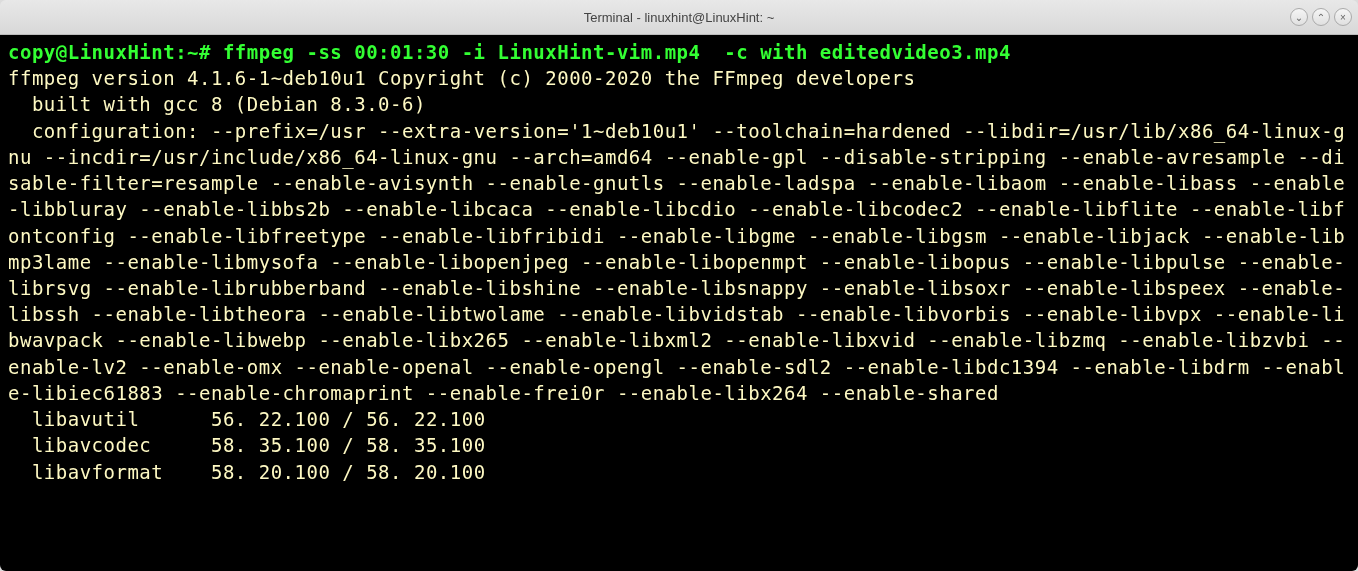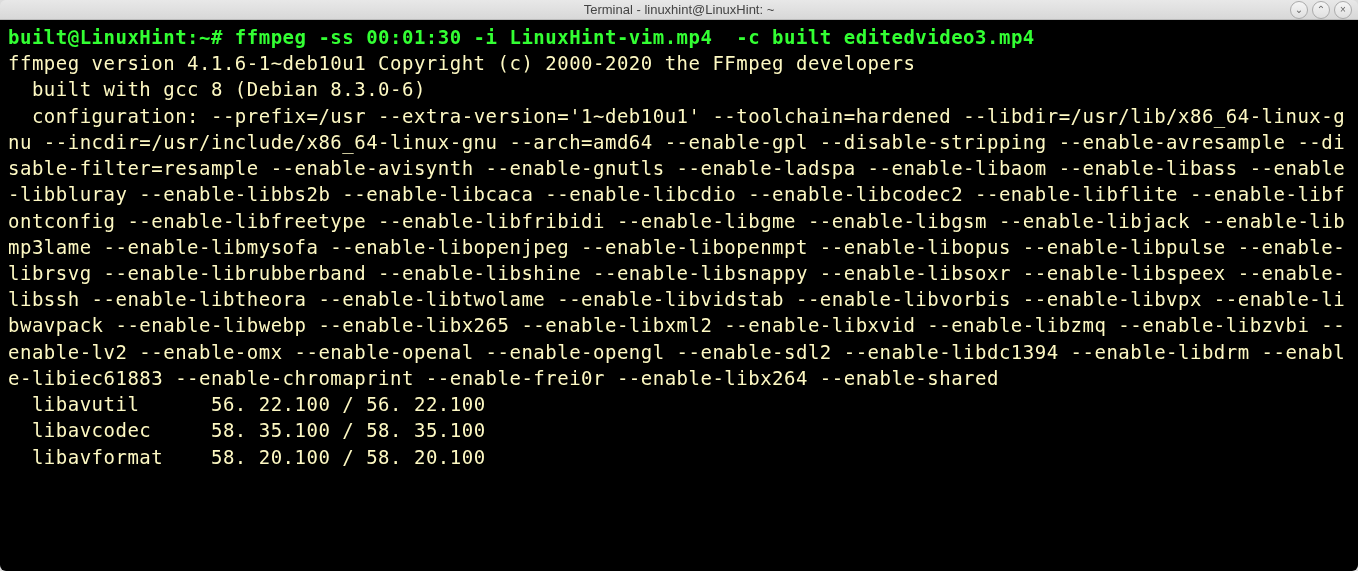--- a/index.html
+++ b/index.html
@@ -17,21 +17,21 @@
     .window {
       width: 1358px;
       height: 571px;
       background: #dcdcdc;
       border-radius: 6px;
       overflow: hidden;
       display: flex;
       flex-direction: column;
     }
     .titlebar {
-      height: 20px;
+      height: 35px;
       background: linear-gradient(to bottom, #e8e8e8, #d8d8d8);
       display: flex;
       align-items: center;
       padding: 0 6px;
       border-bottom: 1px solid #bbb;
       position: relative;
     }
     .title {
       flex: 1;
       text-align: center;
@@ -95,21 +95,21 @@
 <div class="window">
   <div class="titlebar">
     <div class="title">Terminal - linuxhint@LinuxHint: ~</div>
     <div class="window-buttons">
       <div class="win-btn">⌄</div>
       <div class="win-btn">⌃</div>
       <div class="win-btn">×</div>
     </div>
   </div>
   <div class="terminal-body">
-    <pre class="terminal-content"><span class="prompt">built@LinuxHint:~# </span><span class="command">ffmpeg -ss 00:01:30 -i LinuxHint-vim.mp4  -c built editedvideo3.mp4</span>
+    <pre class="terminal-content"><span class="prompt">copy@LinuxHint:~# </span><span class="command">ffmpeg -ss 00:01:30 -i LinuxHint-vim.mp4  -c with editedvideo3.mp4</span>
 <span class="output">ffmpeg version 4.1.6-1~deb10u1 Copyright (c) 2000-2020 the FFmpeg developers
   built with gcc 8 (Debian 8.3.0-6)
   configuration: --prefix=/usr --extra-version='1~deb10u1' --toolchain=hardened --libdir=/usr/lib/x86_64-linux-gnu --incdir=/usr/include/x86_64-linux-gnu --arch=amd64 --enable-gpl --disable-stripping --enable-avresample --disable-filter=resample --enable-avisynth --enable-gnutls --enable-ladspa --enable-libaom --enable-libass --enable-libbluray --enable-libbs2b --enable-libcaca --enable-libcdio --enable-libcodec2 --enable-libflite --enable-libfontconfig --enable-libfreetype --enable-libfribidi --enable-libgme --enable-libgsm --enable-libjack --enable-libmp3lame --enable-libmysofa --enable-libopenjpeg --enable-libopenmpt --enable-libopus --enable-libpulse --enable-librsvg --enable-librubberband --enable-libshine --enable-libsnappy --enable-libsoxr --enable-libspeex --enable-libssh --enable-libtheora --enable-libtwolame --enable-libvidstab --enable-libvorbis --enable-libvpx --enable-libwavpack --enable-libwebp --enable-libx265 --enable-libxml2 --enable-libxvid --enable-libzmq --enable-libzvbi --enable-lv2 --enable-omx --enable-openal --enable-opengl --enable-sdl2 --enable-libdc1394 --enable-libdrm --enable-libiec61883 --enable-chromaprint --enable-frei0r --enable-libx264 --enable-shared
   libavutil      56. 22.100 / 56. 22.100
   libavcodec     58. 35.100 / 58. 35.100
   libavformat    58. 20.100 / 58. 20.100</span></pre>
   </div>
 </div>
 
 </body></html>

